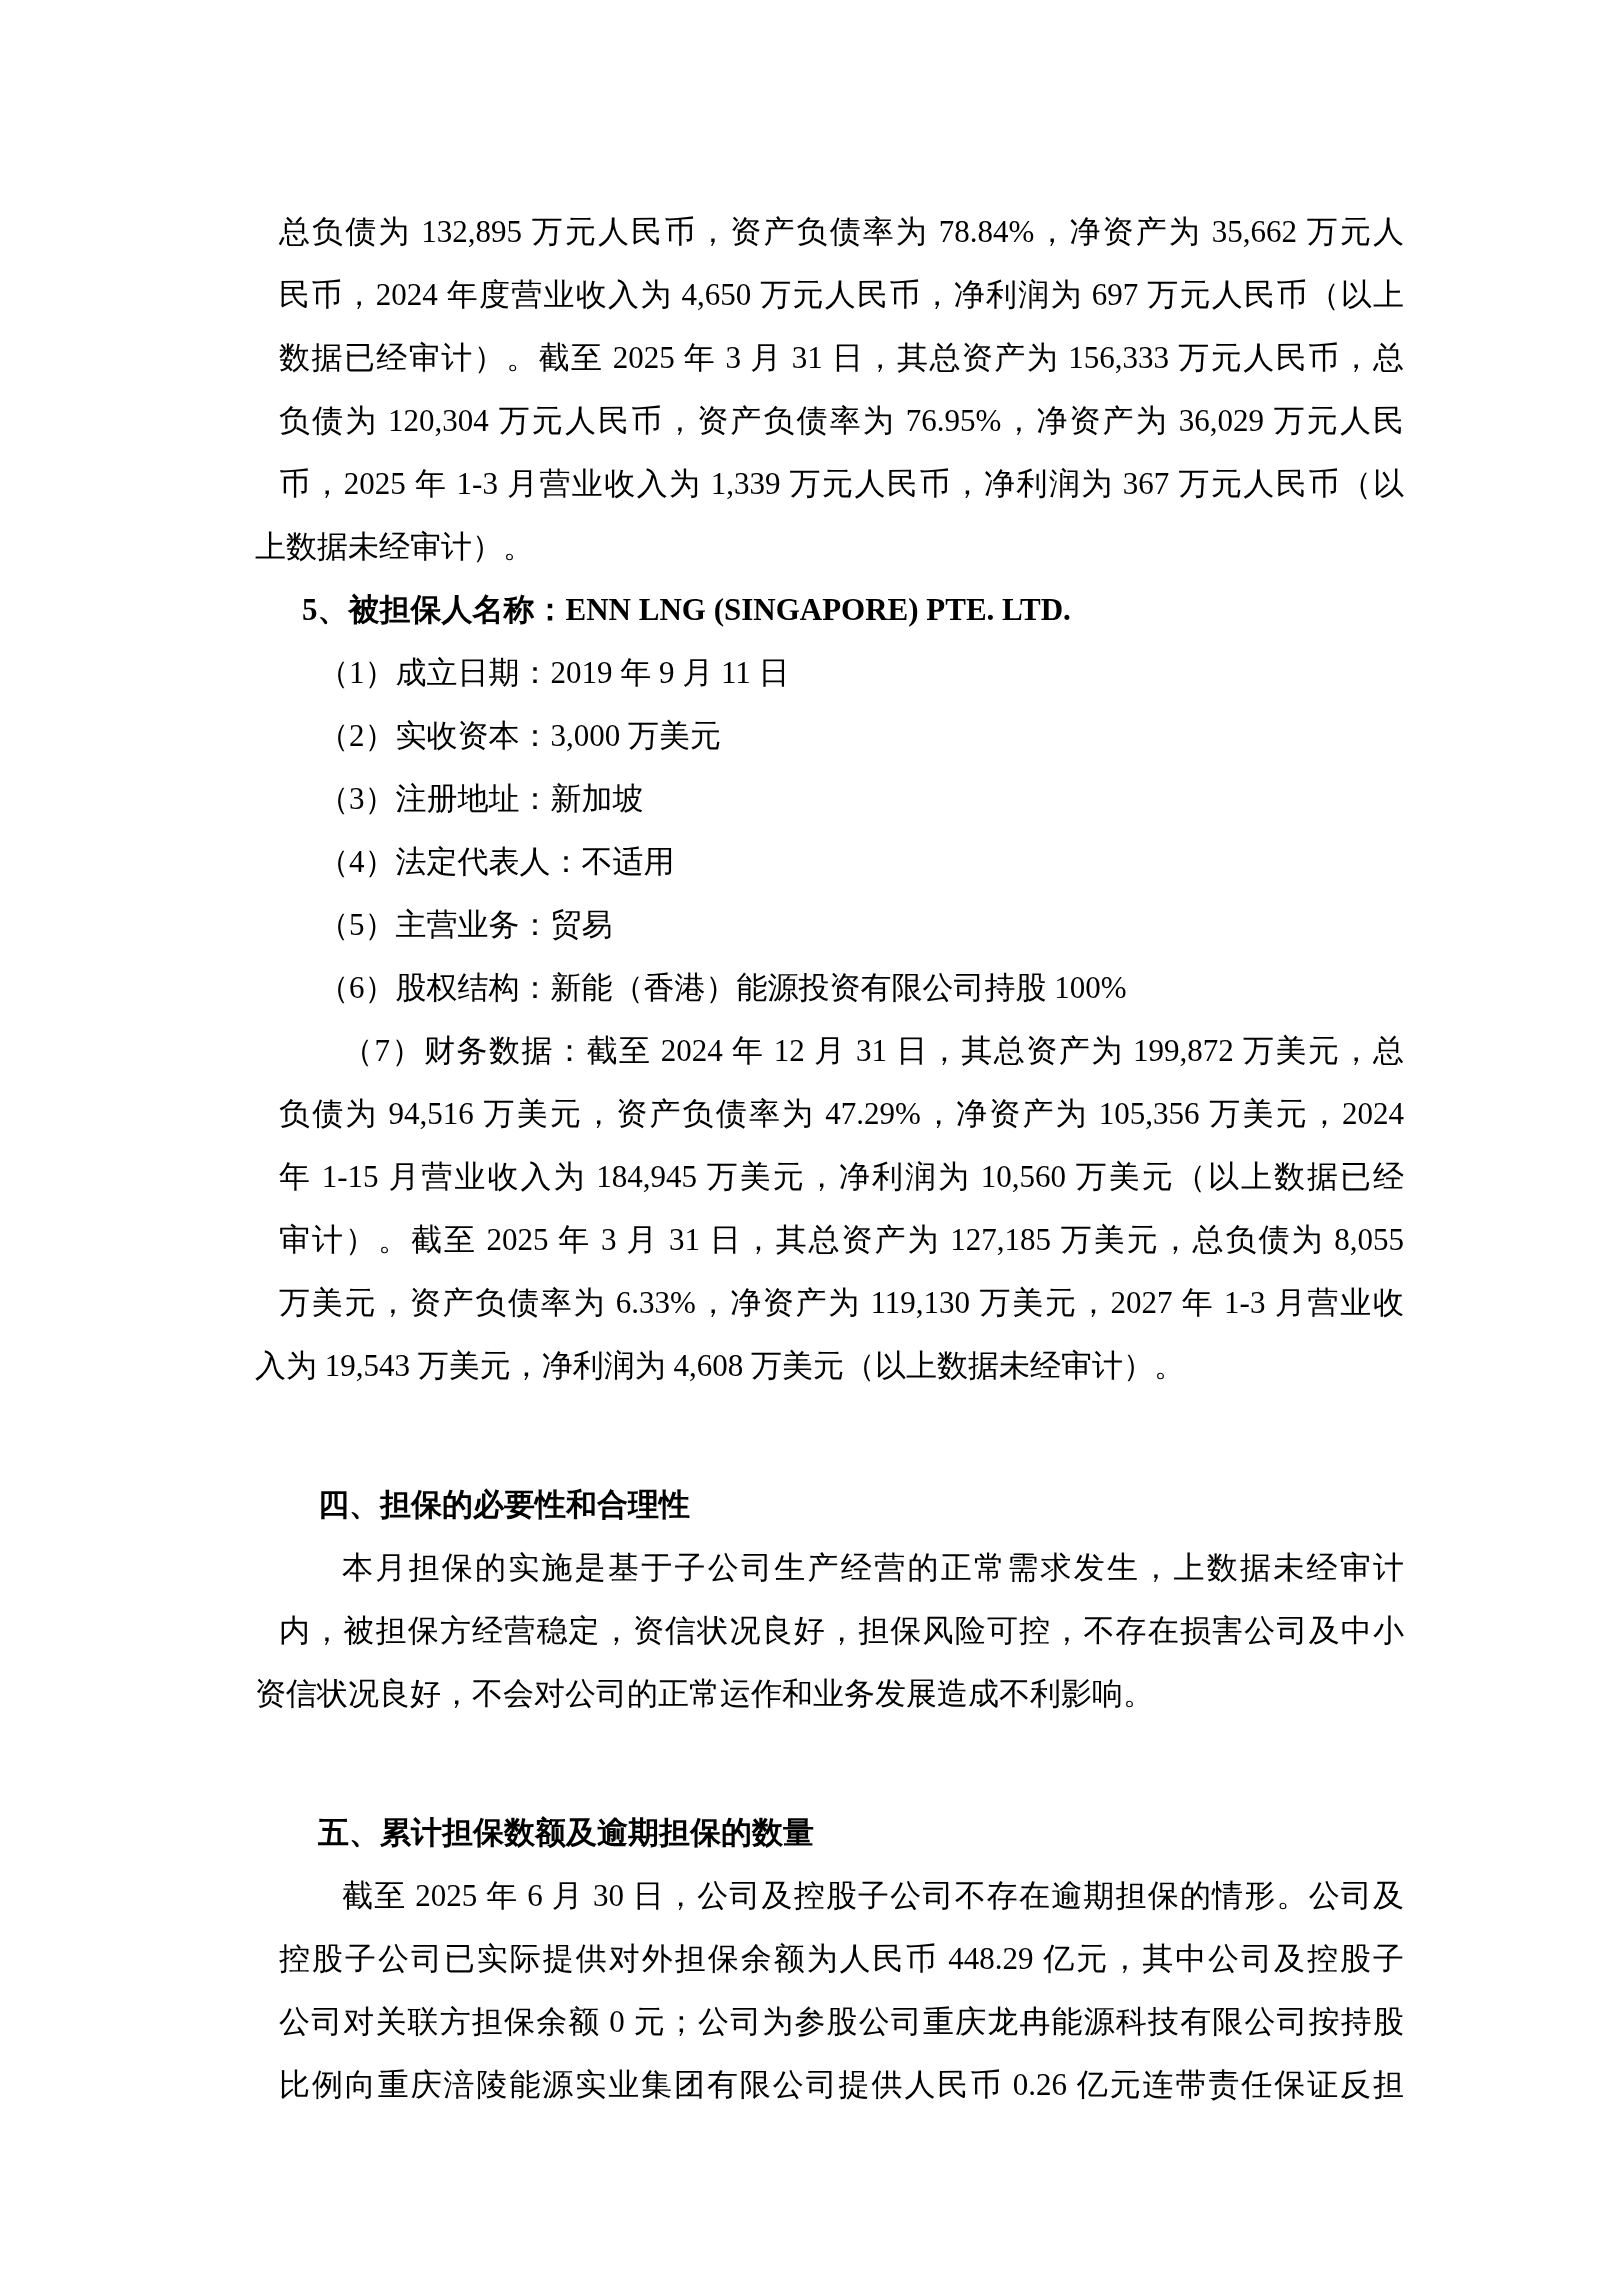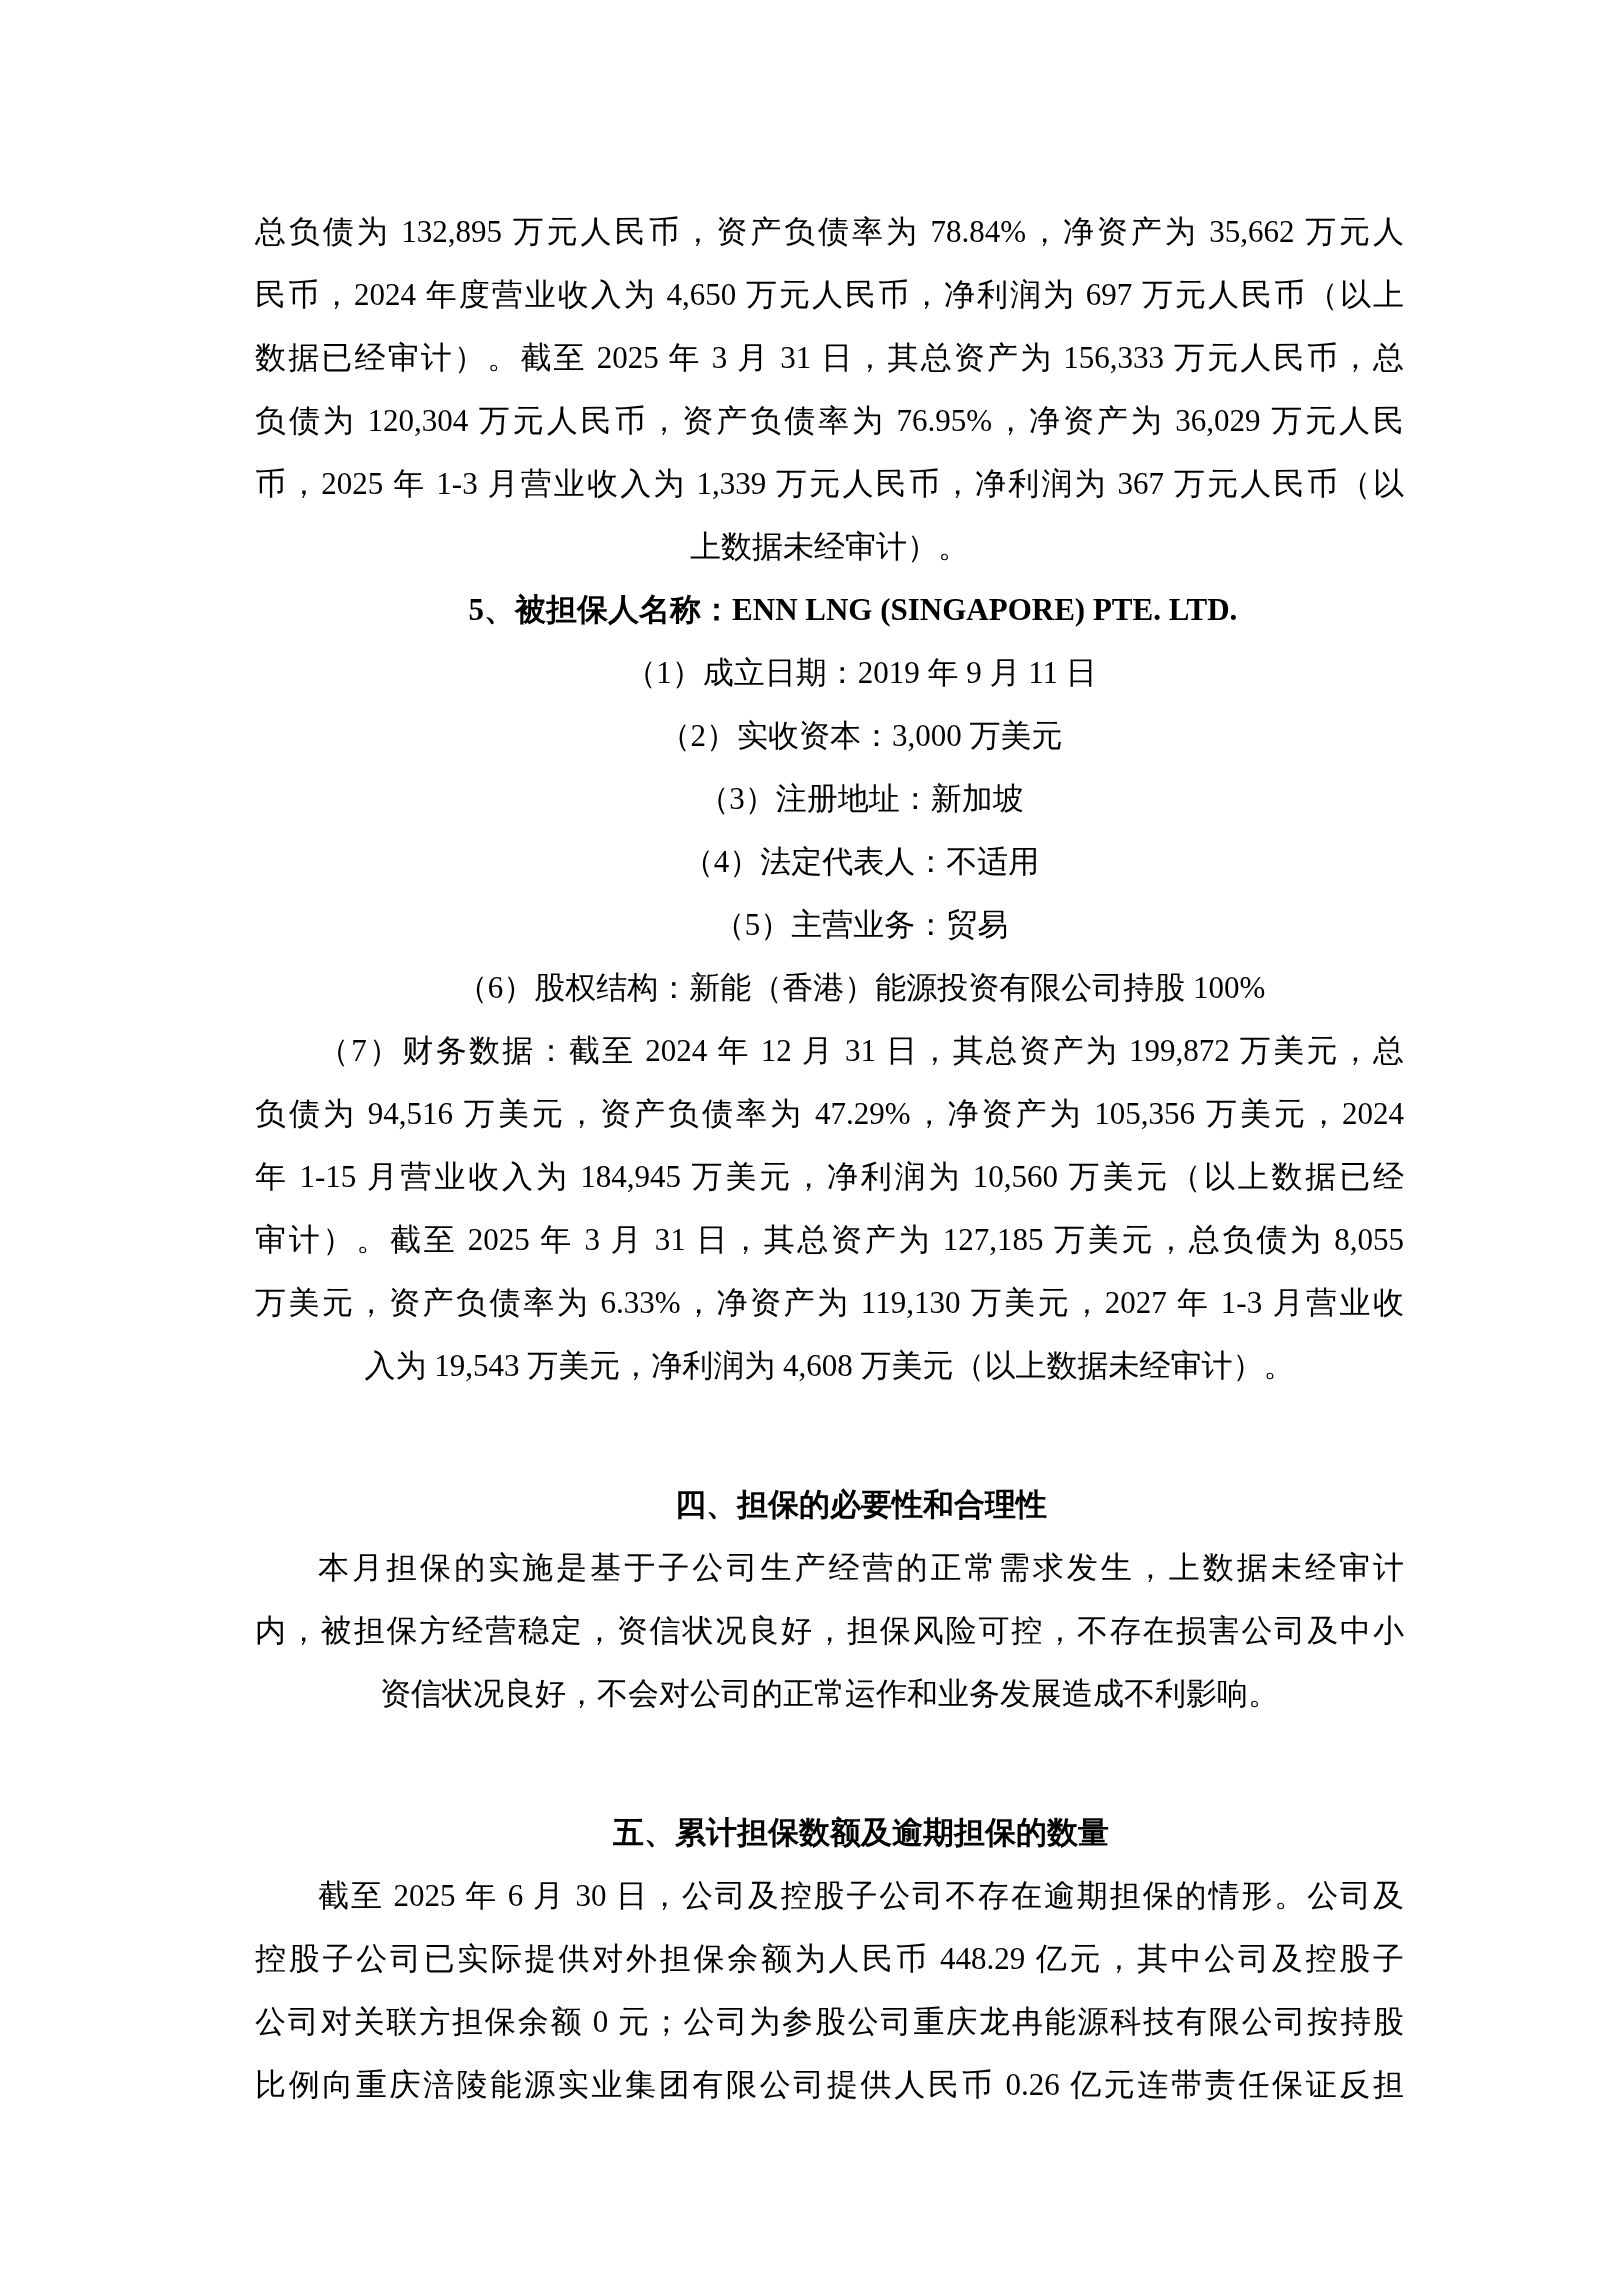--- a/index.html
+++ b/index.html
@@ -15,27 +15,28 @@
     box-sizing: border-box;
     padding: 200px 219px 0 255px;
     font-family: "Liberation Serif", "DejaVu Serif", serif;
     font-size: 31px;
     line-height: 63px;
     color: #000000;
     overflow: hidden;
   }
   .line {
     height: 63px;
-    text-align: center;
+    text-align: left;
     white-space: normal;
   }
   
   .line.j {
     text-align: justify;
     text-align-last: justify;
+    margin-left: 24px;
   }
   
   .line.ind {
     padding-left: 63px;
   }
   
   .line.ind5 {
     padding-left: 47px;
   }
   .line.bold {

